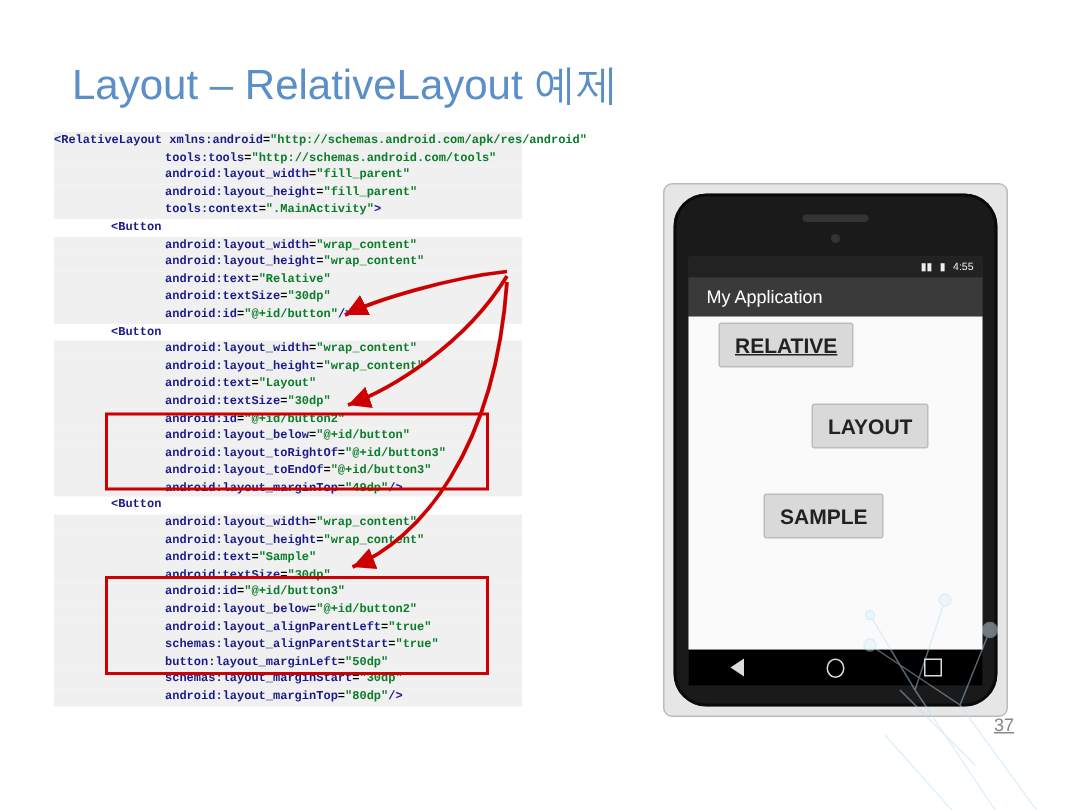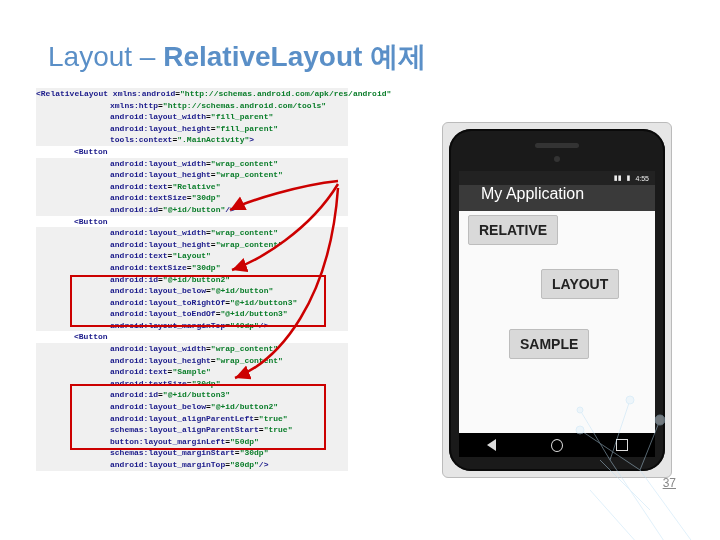--- a/index.html
+++ b/index.html
@@ -20,21 +20,20 @@
   .title {
     position: absolute;
     left: 48px;
     top: 38px;
     font-size: 28px;
     color: #5a8fc7;
     font-weight: 300;
   }
   .title .accent {
     color: #5a8fc7;
-    font-weight: bold;
   }
   .code-panel {
     position: absolute;
     left: 36px;
     top: 88px;
     width: 312px;
     height: 424px;
     background: #fff;
     font-family: "Courier New", monospace;
     font-size: 8px;
@@ -153,41 +152,42 @@
     display: flex;
     justify-content: flex-end;
     align-items: center;
     padding: 0 6px;
     gap: 5px;
   }
   .appbar {
     height: 26px;
     background: #3a3a3a;
     color: #fff;
-    font-size: 16px;
-    display: flex;
-    padding: 0 22px;
+    font-size: 12px;
+    display: flex;
+    align-items: center;
+    padding: 0 12px;
   }
   .content {
     flex: 1;
     background: #fafafa;
     position: relative;
   }
   .btn {
     position: absolute;
     background: #d9d9d9;
     border: 1px solid #bdbdbd;
     font-family: sans-serif;
     font-weight: bold;
     color: #222;
     font-size: 14px;
     padding: 6px 10px;
     border-radius: 2px;
   }
-  .btn1 { left: 9px; top: 4px; }
+  .btn1 { left: 20px; top: 4px; text-decoration: underline; }
   .btn2 { left: 82px; top: 58px; }
   .btn3 { left: 50px; top: 118px; }
   .navbar {
     height: 24px;
     background: #000;
     display: flex;
     justify-content: space-around;
     align-items: center;
   }
   .nav-icon {
@@ -229,21 +229,21 @@
 <div class="slide">
 
   <div class="title">
     <span>Layout – </span><span class="accent">RelativeLayout 예제</span>
   </div>
 
   <div class="id-label">id</div>
 
   <div class="code-panel">
     <div class="code-line band-gray"><span class="tag">&lt;RelativeLayout</span> <span class="attrn">xmlns:android</span>=<span class="attrv">"http://schemas.android.com/apk/res/android"</span></div>
-    <div class="code-line band-gray"><span class="ind2"></span><span class="attrn">xmlns:http</span>=<span class="attrv">"http://schemas.android.com/tools"</span></div>
+    <div class="code-line band-gray"><span class="ind2"></span><span class="attrn">tools:tools</span>=<span class="attrv">"http://schemas.android.com/tools"</span></div>
     <div class="code-line band-gray"><span class="ind2"></span><span class="attrn">android:layout_width</span>=<span class="attrv">"fill_parent"</span></div>
     <div class="code-line band-gray"><span class="ind2"></span><span class="attrn">android:layout_height</span>=<span class="attrv">"fill_parent"</span></div>
     <div class="code-line band-gray"><span class="ind2"></span><span class="attrn">tools:context</span>=<span class="attrv">".MainActivity"</span><span class="tag">&gt;</span></div>
 
     <div class="code-line"><span class="ind1"></span><span class="tag">&lt;Button</span></div>
     <div class="code-line band-gray"><span class="ind2"></span><span class="attrn">android:layout_width</span>=<span class="attrv">"wrap_content"</span></div>
     <div class="code-line band-gray"><span class="ind2"></span><span class="attrn">android:layout_height</span>=<span class="attrv">"wrap_content"</span></div>
     <div class="code-line band-gray"><span class="ind2"></span><span class="attrn">android:text</span>=<span class="attrv">"Relative"</span></div>
     <div class="code-line band-gray"><span class="ind2"></span><span class="attrn">android:textSize</span>=<span class="attrv">"30dp"</span></div>
     <div class="code-line band-gray"><span class="ind2"></span><span class="attrn">android:id</span>=<span class="attrv">"@+id/button"</span><span class="tag">/&gt;</span></div>

